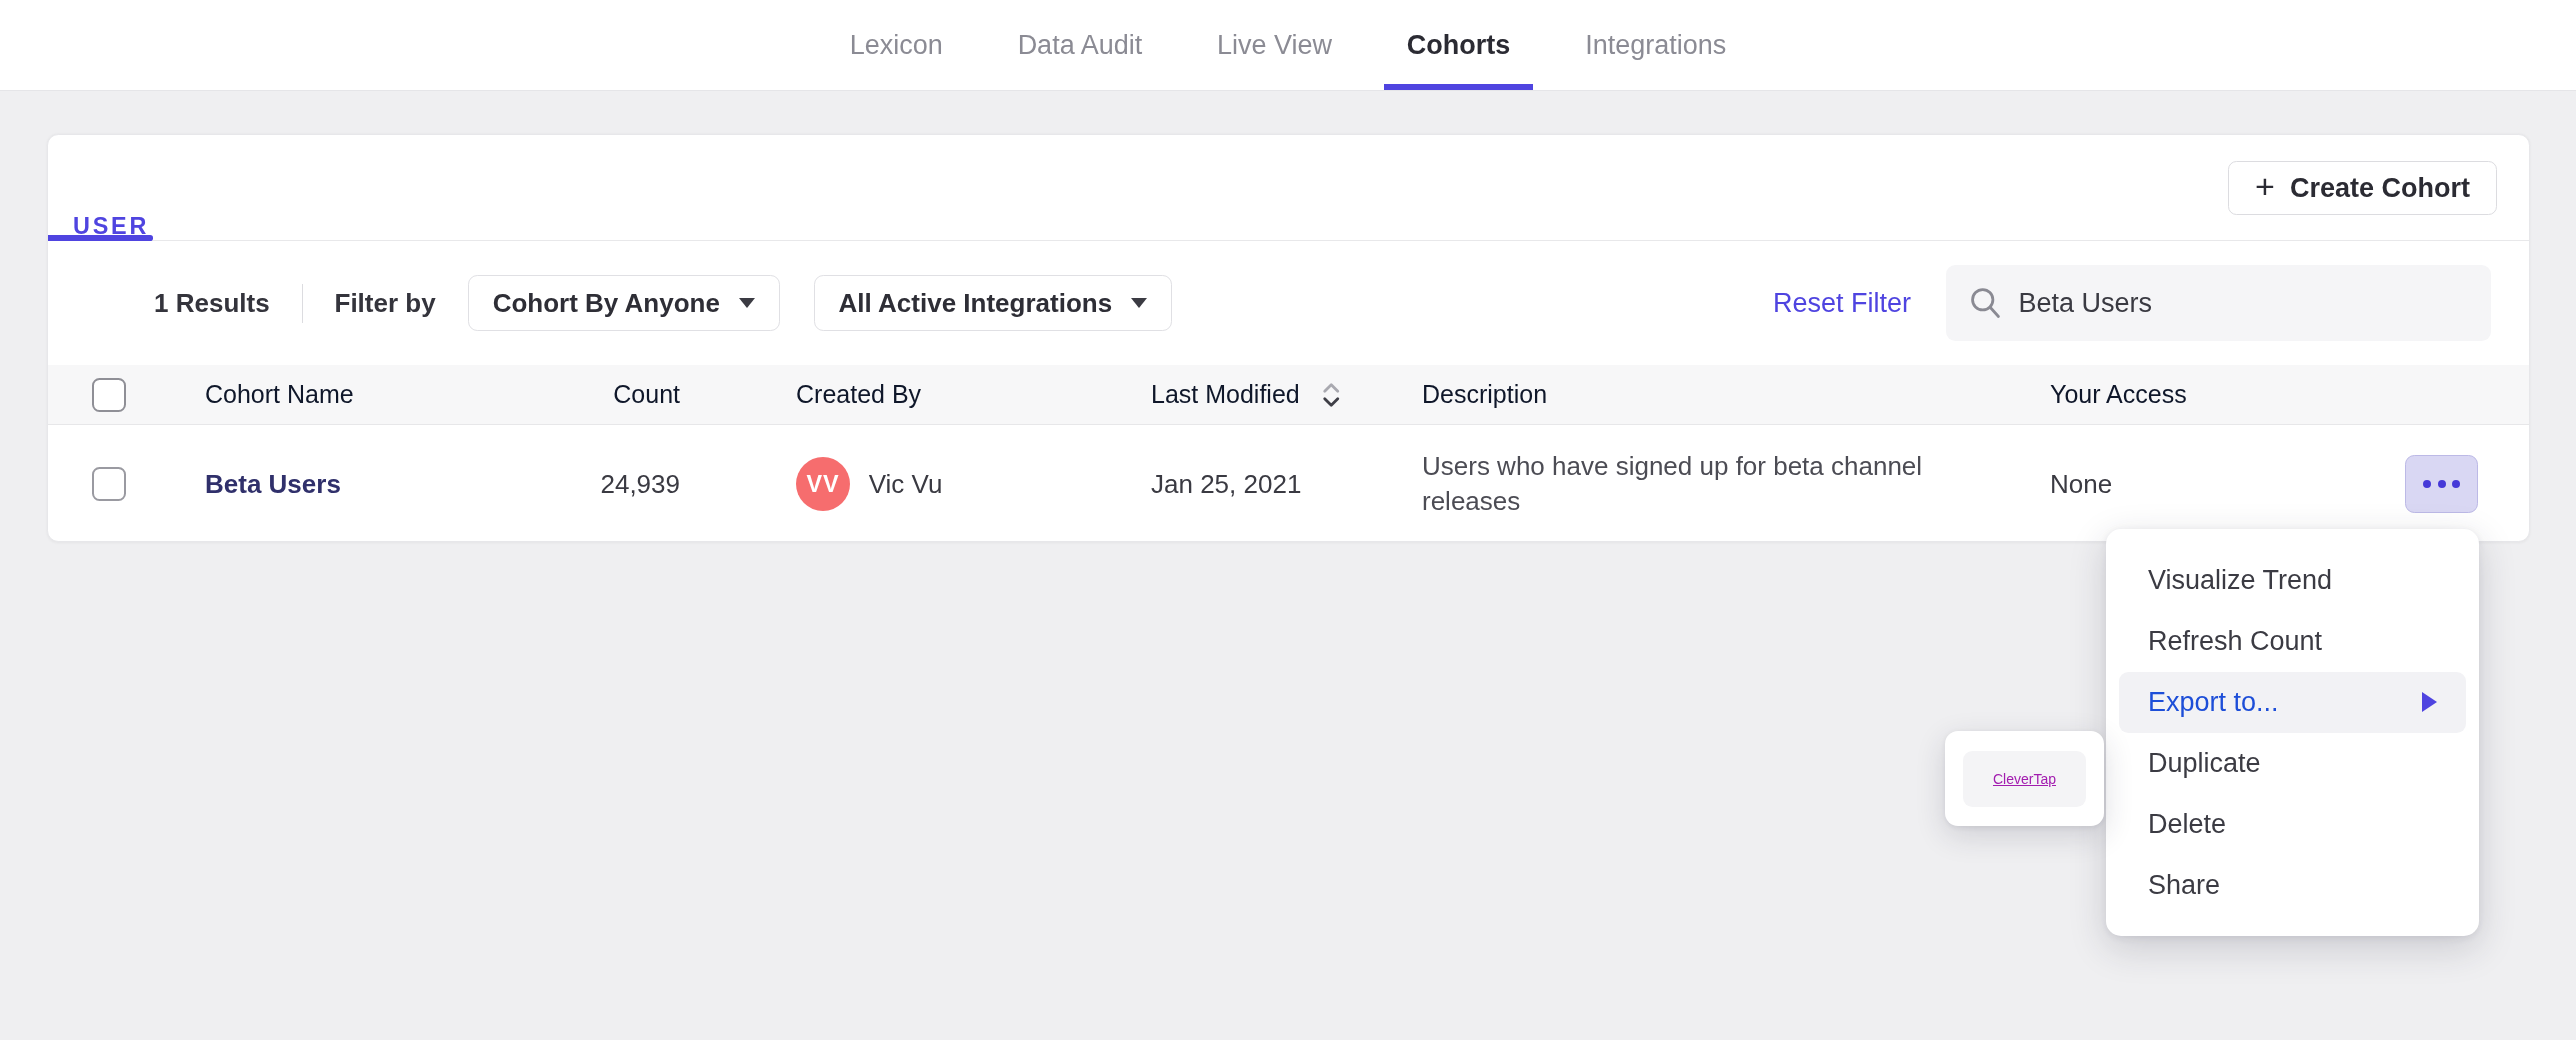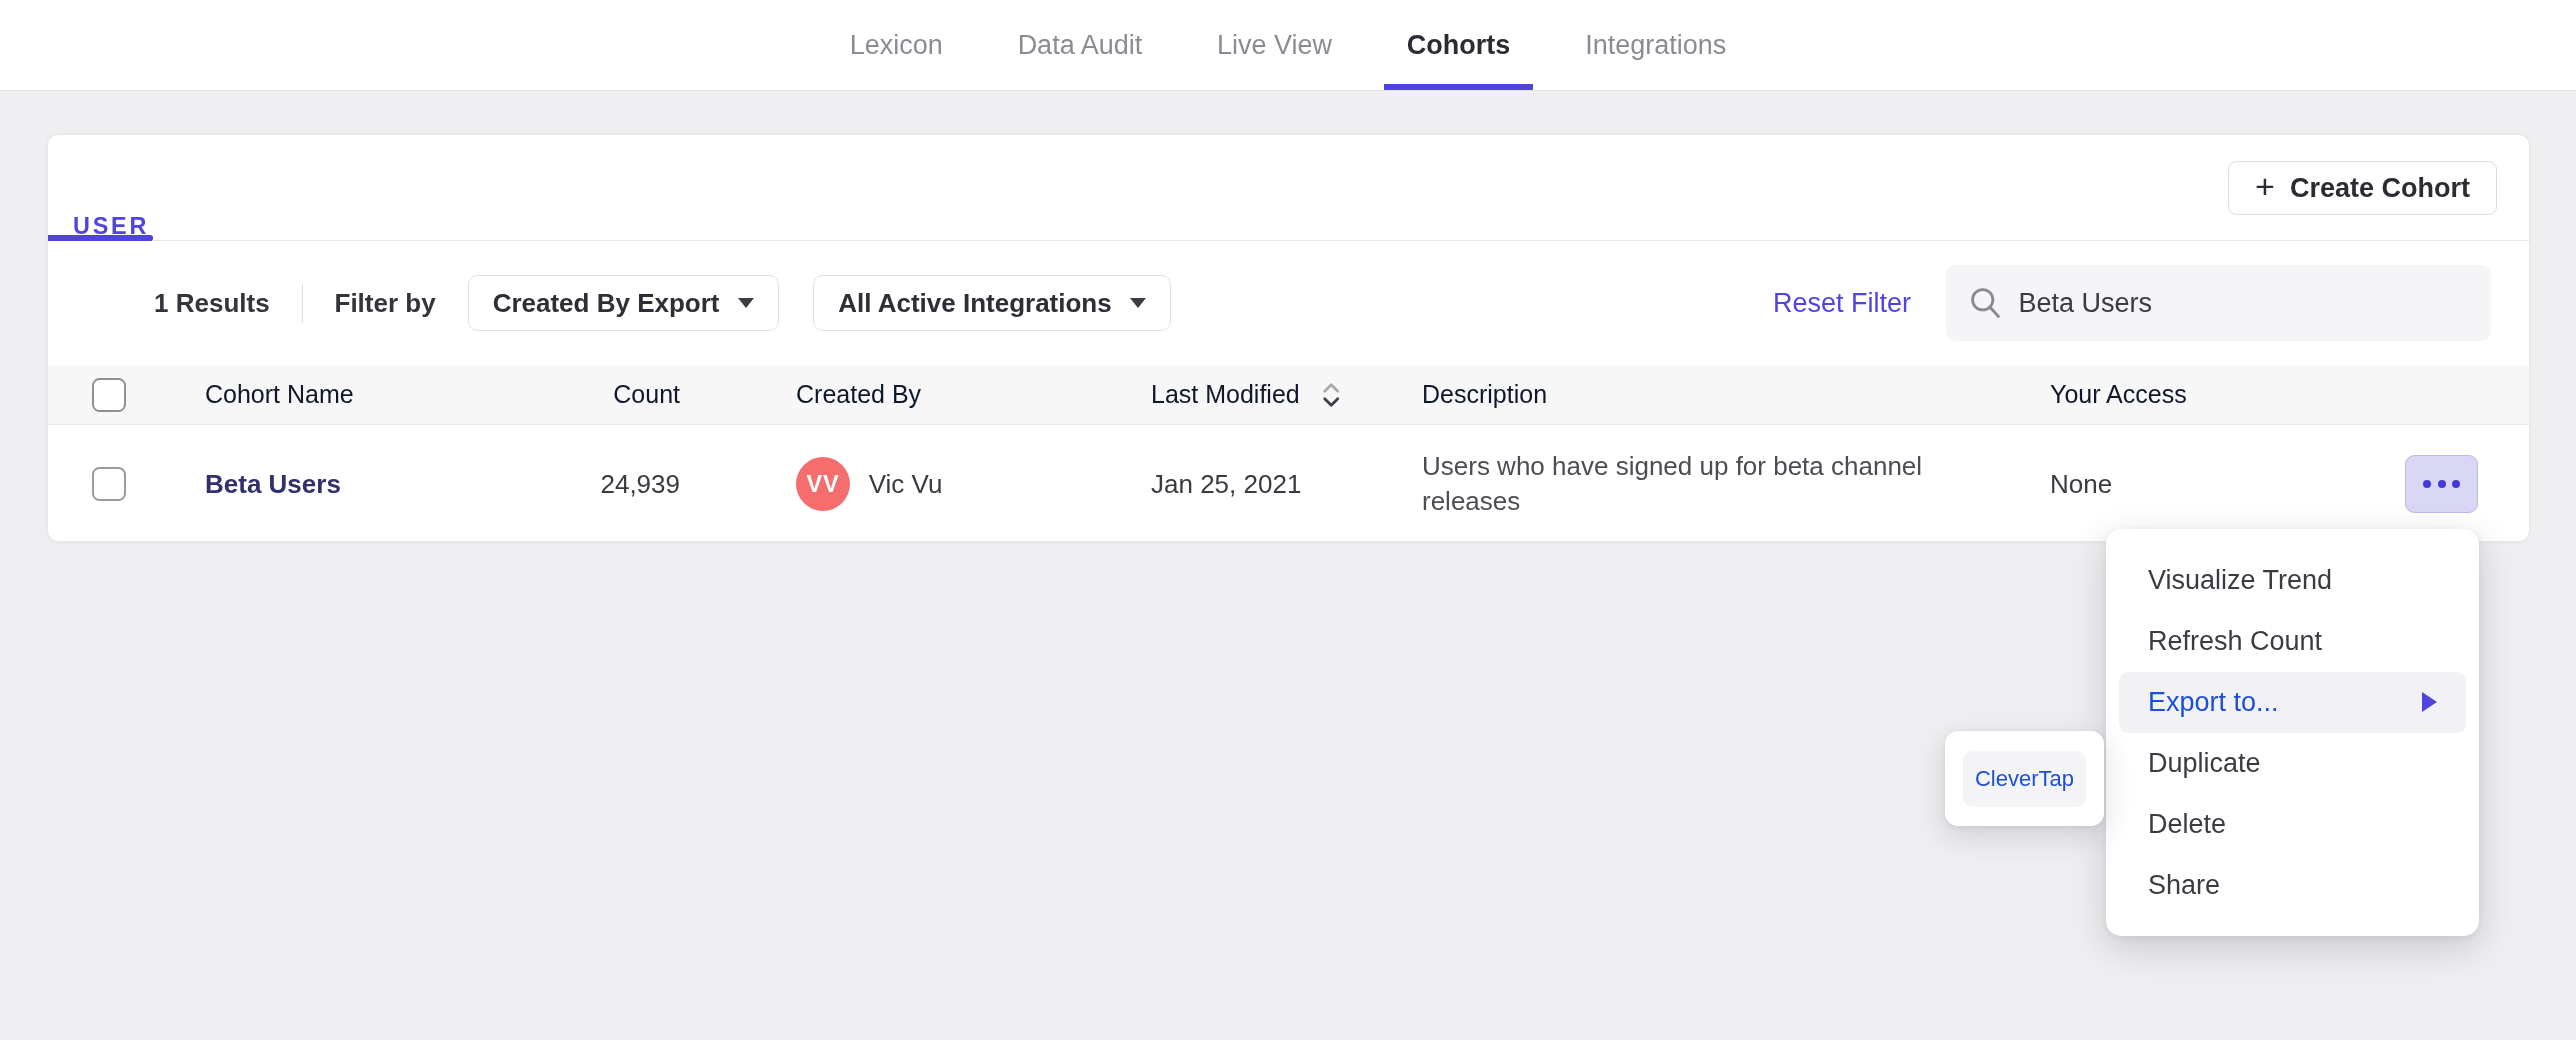--- a/index.html
+++ b/index.html
@@ -143,21 +143,21 @@
   
   .submenu {
     position:absolute; left:1945px; top:731px; width:159px; height:95px;
     background:#fff; border-radius:13px;
     box-shadow:0 9.3px 30px rgba(40,40,60,0.16), 0 1.9px 5.6px rgba(40,40,60,0.08);
     display:flex; align-items:center; justify-content:center; z-index:11;
   }
   .submenu-item {
     width:123px; height:56px; background:#f4f4f6; border-radius:9.3px;
     display:flex; align-items:center; justify-content:center;
-    font-size:22px; color:#1d4ed8; cursor:pointer;
+    font-size:14px; color:#a21caf; cursor:pointer;text-decoration:underline;
   }
 </style>
 </head>
 <body>
 
 <div class="topnav">
   <div class="tab">Lexicon</div>
   <div class="tab">Data Audit</div>
   <div class="tab">Live View</div>
   <div class="tab active">Cohorts</div>
@@ -173,21 +173,21 @@
       <span class="plus">+</span>
       <span>Create Cohort</span>
     </div>
   </div>
 
   <div class="filter-row">
     <span class="results-count">1 Results</span>
     <span class="v-divider"></span>
     <span class="filter-by-label">Filter by</span>
     <div class="dropdown">
-      <span>Created By Export</span>
+      <span>Cohort By Anyone</span>
       <span class="caret-down"></span>
     </div>
     <div class="dropdown">
       <span>All Active Integrations</span>
       <span class="caret-down"></span>
     </div>
     <div class="filter-right">
       <span class="reset-link">Reset Filter</span>
       <div class="search-box">
         <svg width="37" height="37" viewBox="0 0 40 40">

